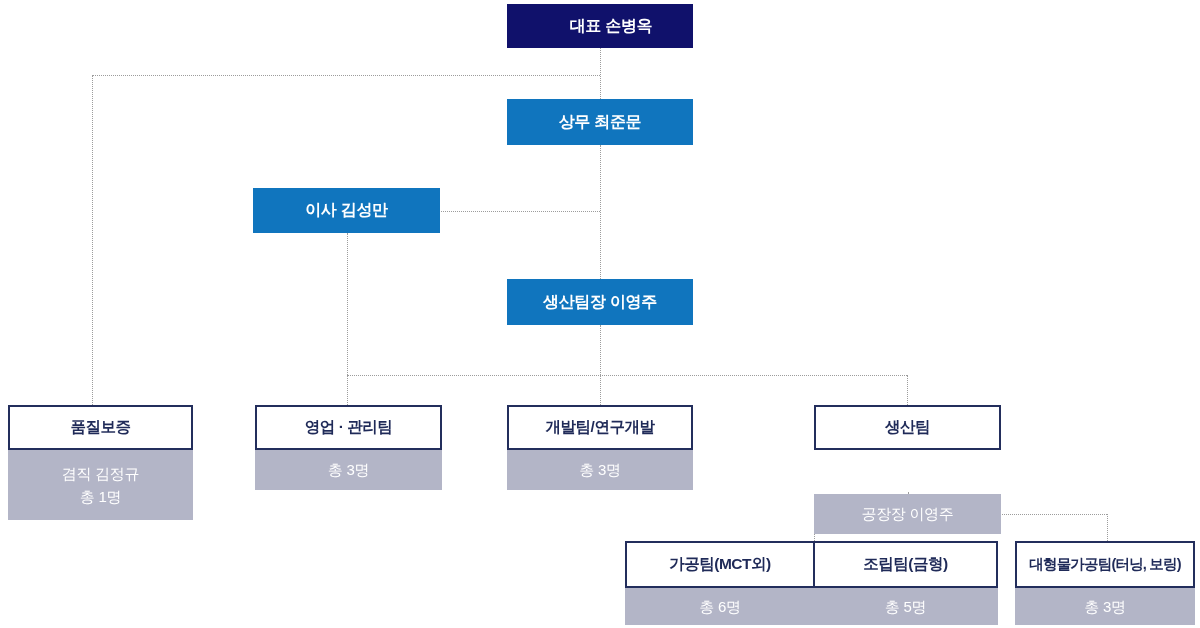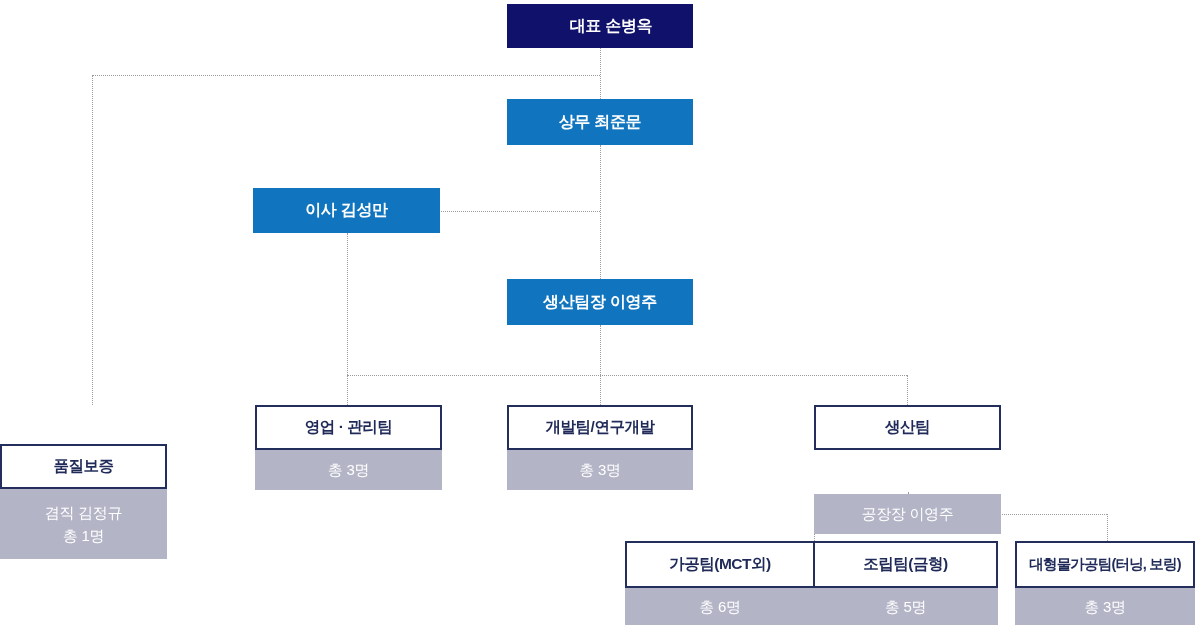--- a/index.html
+++ b/index.html
@@ -53,21 +53,21 @@
   <div class="vline" style="left:1107px;top:514px;height:27px;"></div>
 
   <div class="node navy" style="left:507px;top:4px;width:186px;height:44px;padding-left:22px;">대표 손병옥</div>
 
   <div class="node blue" style="left:507px;top:99px;width:186px;height:46px;">상무 최준문</div>
 
   <div class="node blue" style="left:507px;top:279px;width:186px;height:46px;">생산팀장 이영주</div>
 
   <div class="node blue" style="left:253px;top:188px;width:187px;height:45px;">이사 김성만</div>
 
-  <div class="dept" style="left:0px;top:405px;width:167px;margin-top:39px;">
+  <div class="dept" style="left:8px;top:405px;width:185px;">
     <div class="dept-header" style="height:45px;">품질보증</div>
     <div class="dept-body" style="height:70px;">
       <div>겸직 김정규</div>
       <div>총 1명</div>
     </div>
   </div>
 
   <div class="dept" style="left:255px;top:405px;width:187px;">
     <div class="dept-header" style="height:45px;">영업 · 관리팀</div>
     <div class="dept-body" style="height:40px;">

